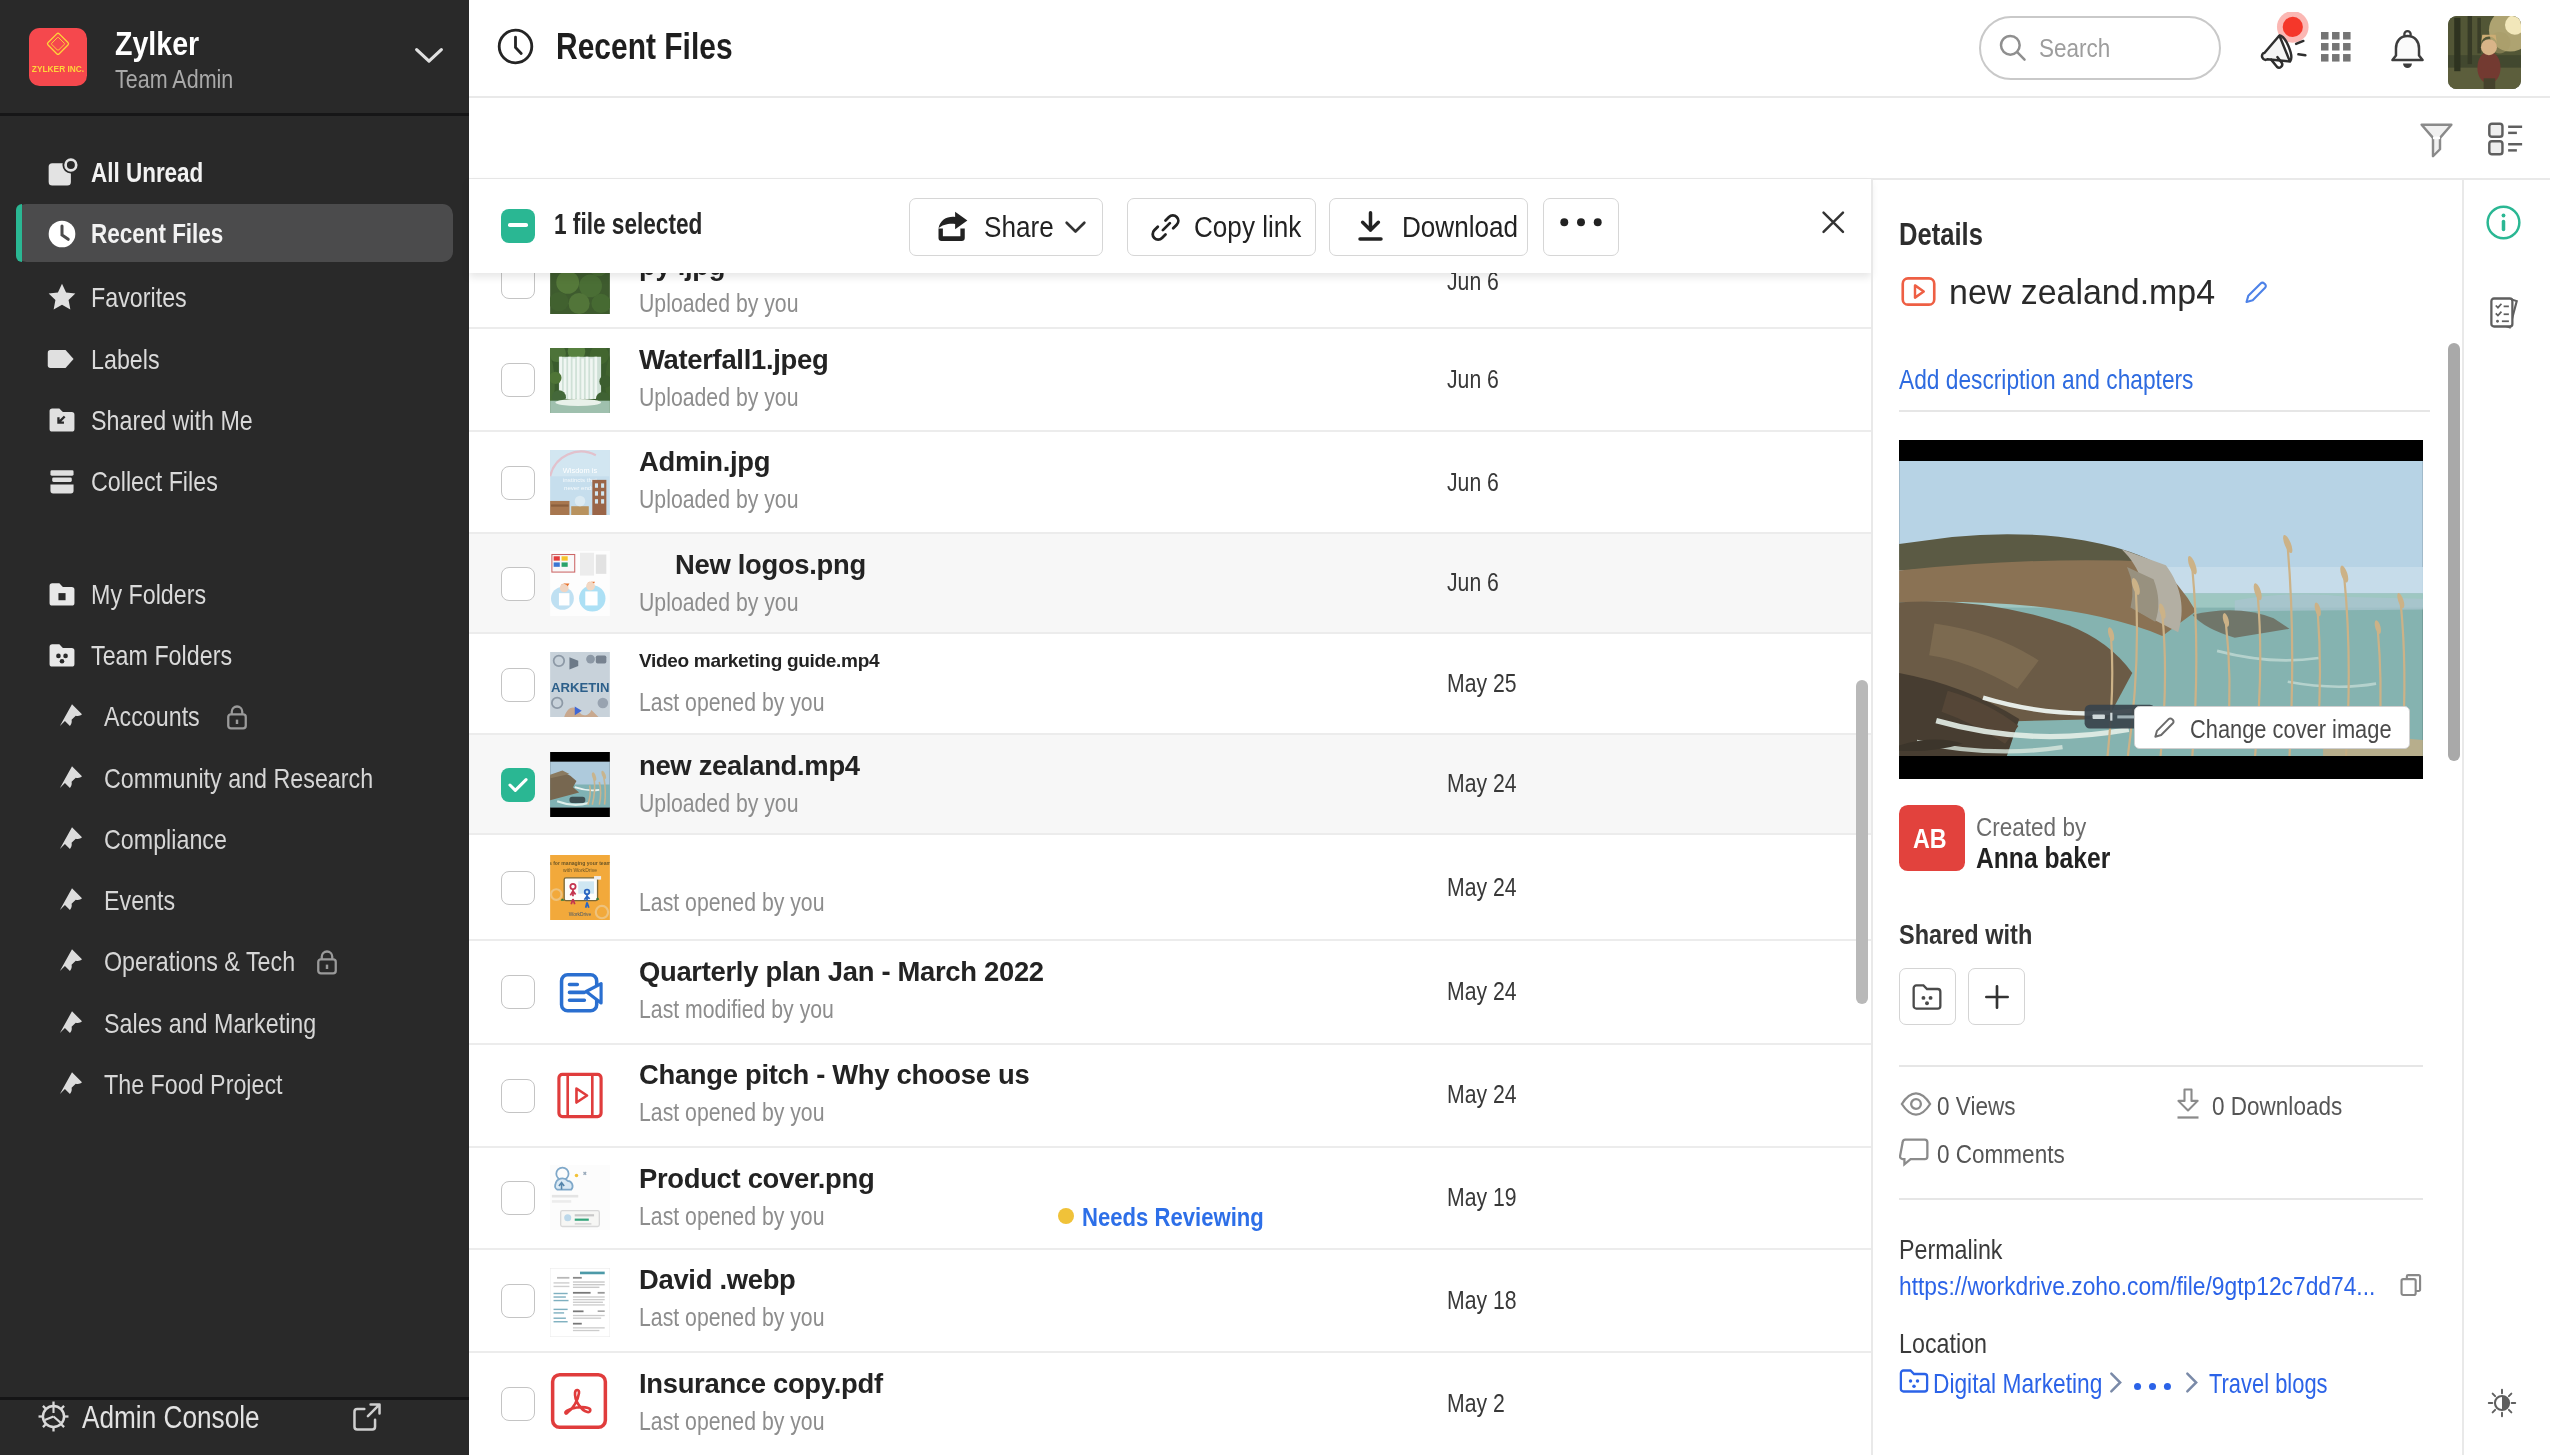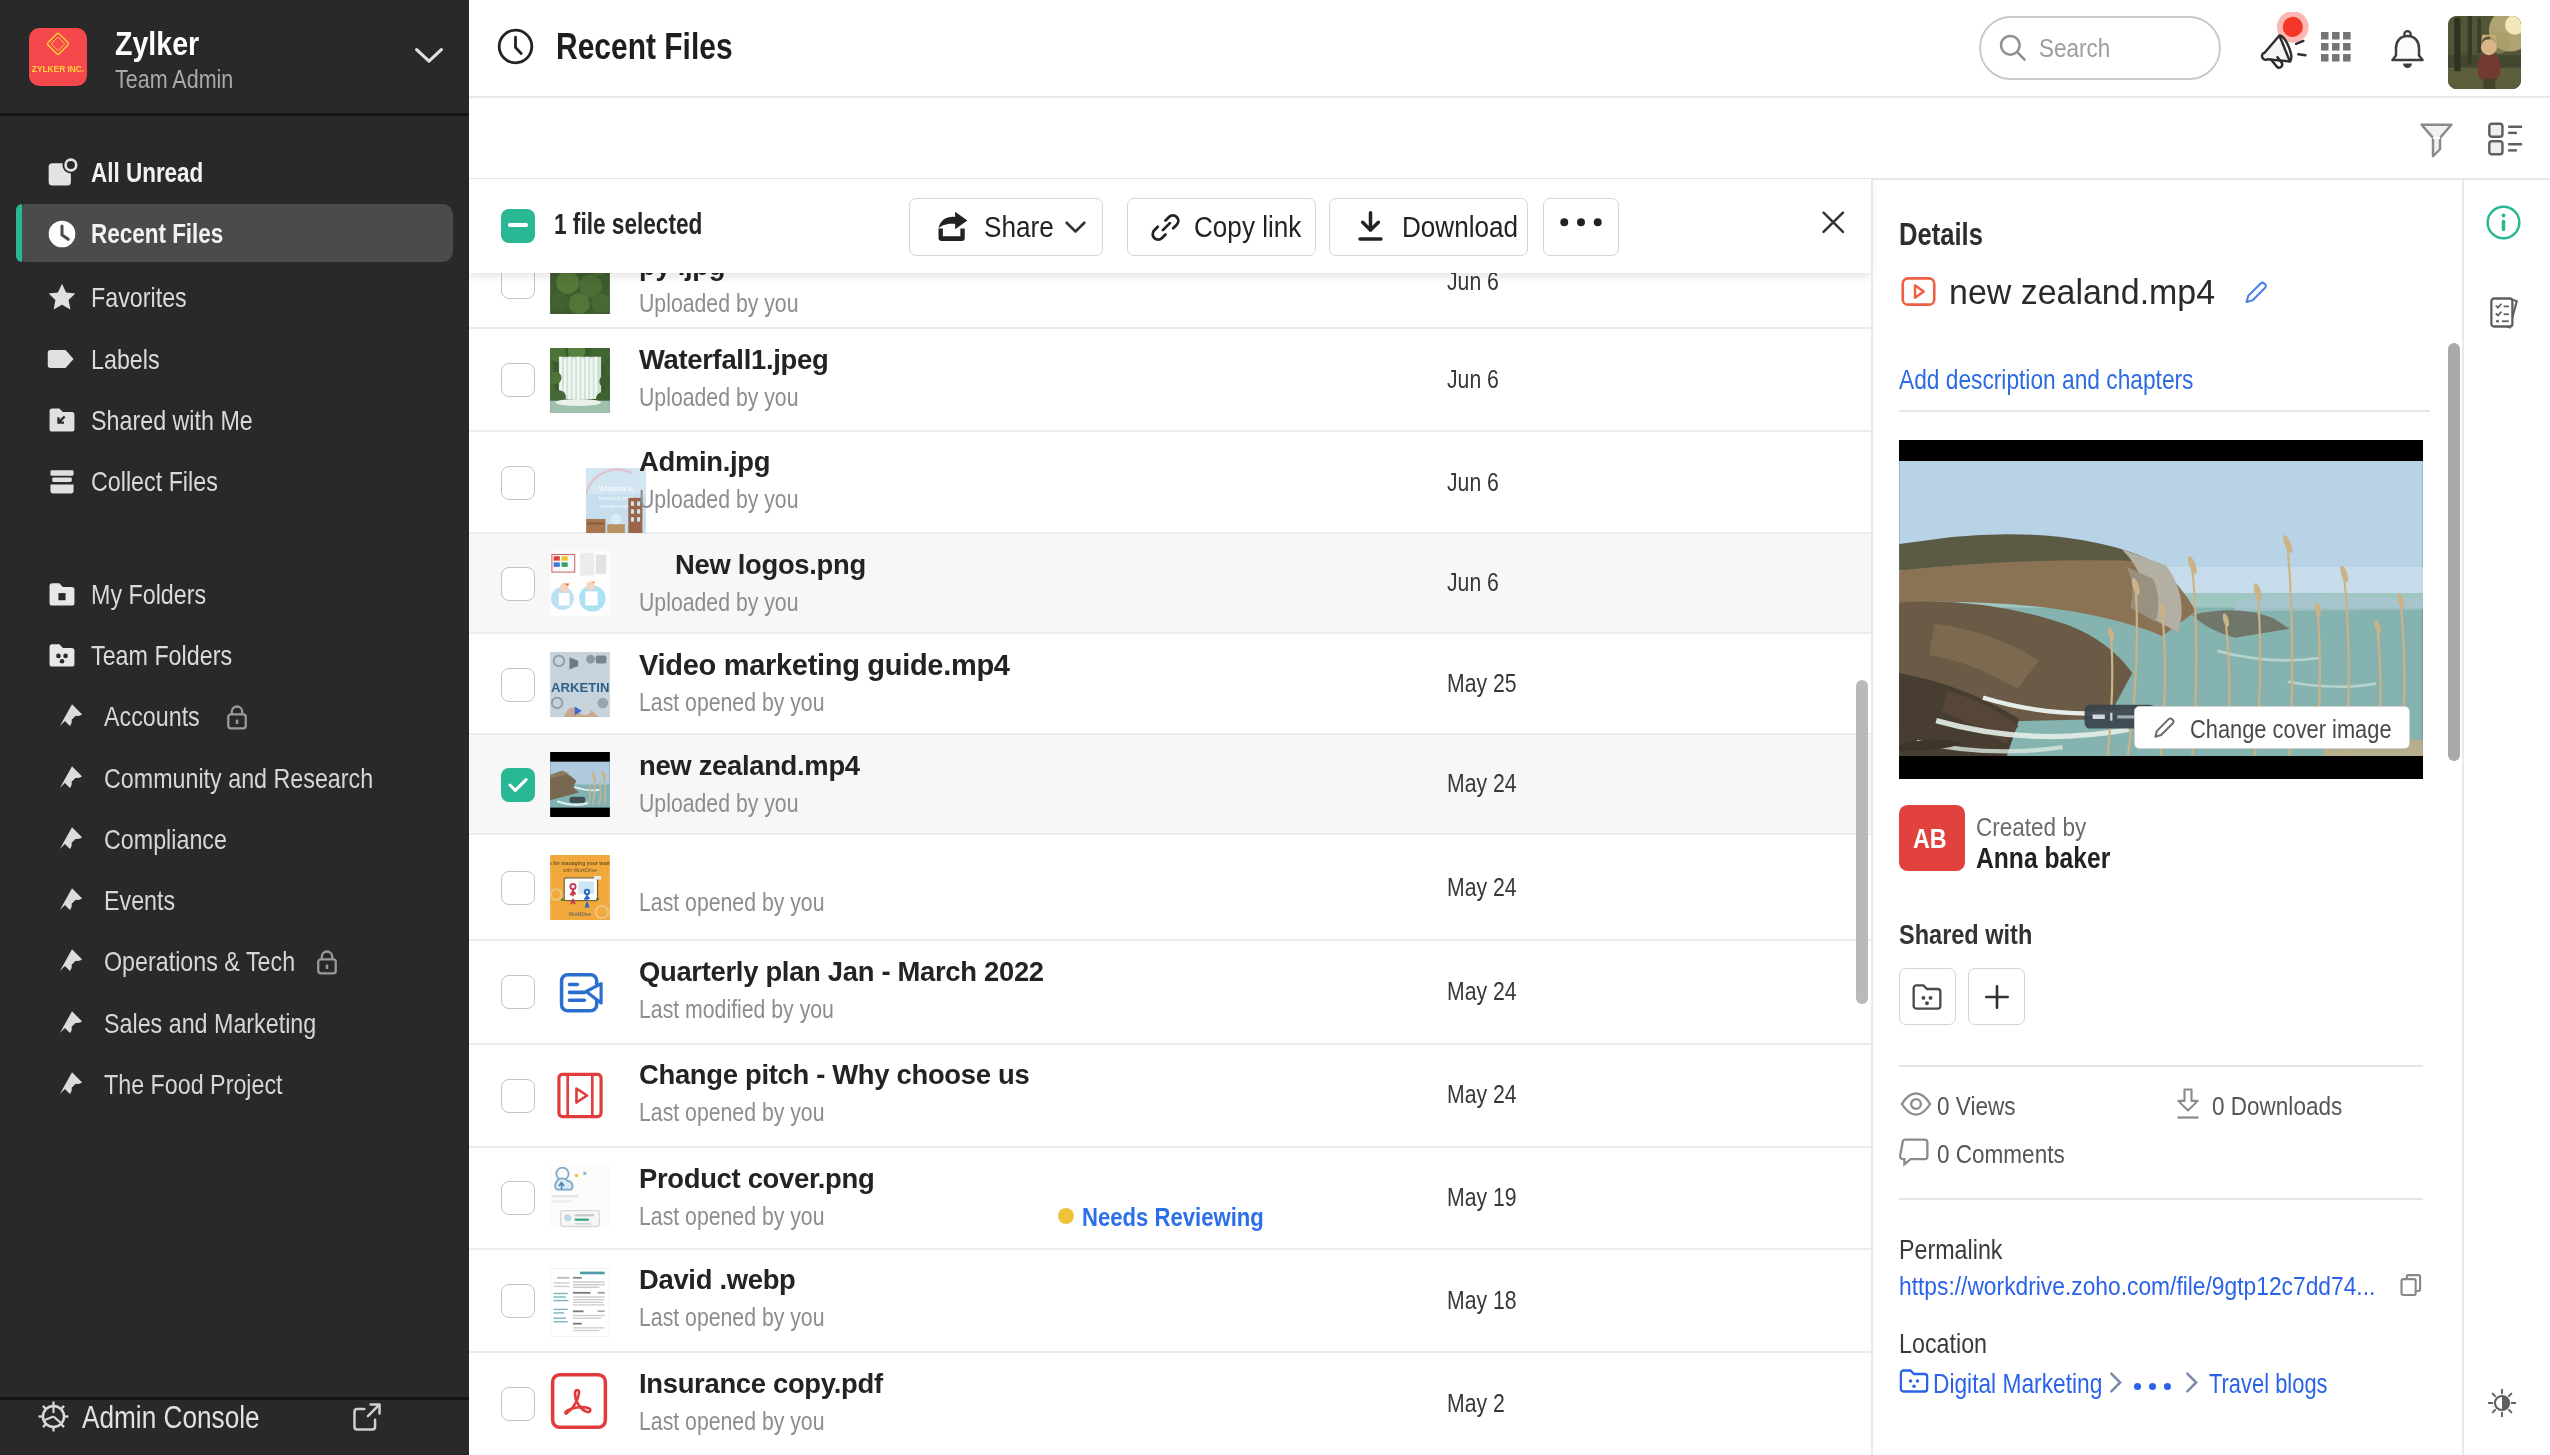--- a/index.html
+++ b/index.html
@@ -227,21 +227,21 @@
 <circle cx="10" cy="56" r="8" fill="#44683a"></circle>
         <circle cx="60" cy="58" r="8" fill="#3f6233"></circle>
 <rect x="0" y="60" width="68" height="14" fill="#9fc0ae"></rect>
         <ellipse cx="32" cy="62" rx="26" ry="4" fill="#e9f1ea"></ellipse>
       </svg></div>
 <div class="t" style="left:639px;top:346px;font-size:27.4px;color:#232323;font-weight:700;letter-spacing:-0.3px;">Waterfall1.jpeg</div>
 <div class="t" style="left:639px;top:385px;font-size:25px;color:#8d8d8d;transform:scaleX(0.85);">Uploaded by you</div>
 <div class="t" style="left:1447px;top:366px;font-size:26.5px;color:#383838;transform:scaleX(0.8);">Jun 6</div>
 <div class="hdiv" style="left:469px;top:532px;width:1402px;"></div>
 <div class="cb" style="top:466px;"></div>
-<div class="abs" style="left:550px;top:468px;margin-left:36px;"><svg width="60" height="65" viewBox="0 0 68 74">
+<div class="abs" style="left:550px;top:450px;"><svg width="60" height="65" viewBox="0 0 68 74">
         <rect width="68" height="74" fill="#c6deed"></rect>
 <rect width="68" height="30" fill="#d2e6f1"></rect>
 <path d="M0 30 a36 36 0 0 1 52 -24" fill="none" stroke="#e3bcc8" stroke-width="2.5" opacity="0.9"></path>
 <text x="34" y="26" font-size="8.5" fill="#fff" text-anchor="middle">Wisdom is</text>
 <text x="34" y="36" font-size="7" fill="#f6fafc" text-anchor="middle">instincts that</text>
 <text x="34" y="45" font-size="7" fill="#f6fafc" text-anchor="middle">never ends.</text>
 <rect x="48" y="34" width="16" height="40" fill="#9a6548"></rect>
         <rect x="51" y="38" width="3.5" height="5" fill="#d2e6f1"></rect>
         <rect x="58" y="38" width="3.5" height="5" fill="#d2e6f1"></rect>
 <rect x="51" y="47" width="3.5" height="5" fill="#d2e6f1"></rect>
@@ -287,21 +287,21 @@
 <circle cx="10" cy="10" r="6" fill="none" stroke="#8d99a6" stroke-width="2"></circle>
 <path d="M22 6 l10 4 v6 l-10 4 z" fill="#6d7a88"></path>
         <circle cx="46" cy="8" r="5" fill="#8d99a6"></circle>
 <rect x="52" y="4" width="12" height="9" rx="2" fill="#77828f"></rect>
 <text x="1" y="46" font-size="15" font-weight="700" fill="#2c5f8a">ARKETIN</text>
 <circle cx="8" cy="58" r="6" fill="none" stroke="#8d99a6" stroke-width="2"></circle>
         <circle cx="60" cy="58" r="6" fill="#98a3b0"></circle>
 <path d="M16 74 c4 -12 12 -14 17 -6 c4 7 12 4 14 -2 l8 8 v4 h-39 z" fill="#c8a88e"></path>
 <path d="M28 62 l8 5 l-8 5 z" fill="#3f66d4"></path>
       </svg></div>
-<div class="t" style="left:639px;top:651px;font-size:29px;color:#232323;font-weight:700;letter-spacing:-0.3px;">Video marketing guide.mp4</div>
+<div class="t" style="left:639px;top:651px;font-size:19px;color:#232323;font-weight:700;letter-spacing:-0.3px;">Video marketing guide.mp4</div>
 <div class="t" style="left:639px;top:690px;font-size:25px;color:#8d8d8d;transform:scaleX(0.85);">Last opened by you</div>
 <div class="t" style="left:1447px;top:670px;font-size:26.5px;color:#383838;transform:scaleX(0.8);">May 25</div>
 <div class="abs" style="left:469px;top:735px;width:1402px;height:100px;background:#f7f7f7;"></div>
 <div class="hdiv" style="left:469px;top:833px;width:1402px;"></div>
 <div class="abs" style="left:501px;top:768px;width:34px;height:34px;border-radius:8px;background:#2ab793;"></div>
 <svg class="abs" style="left:501px;top:768px;" width="34" height="34" viewBox="0 0 38 38">
       <path d="M10 19 l6 6 l12 -12" fill="none" stroke="#fff" stroke-width="3.4" stroke-linecap="round" stroke-linejoin="round"></path>
     </svg>
 <div class="abs" style="left:550px;top:752px;"><svg width="60" height="65" viewBox="0 0 68 74">
         <rect width="68" height="74" fill="#000"></rect>

